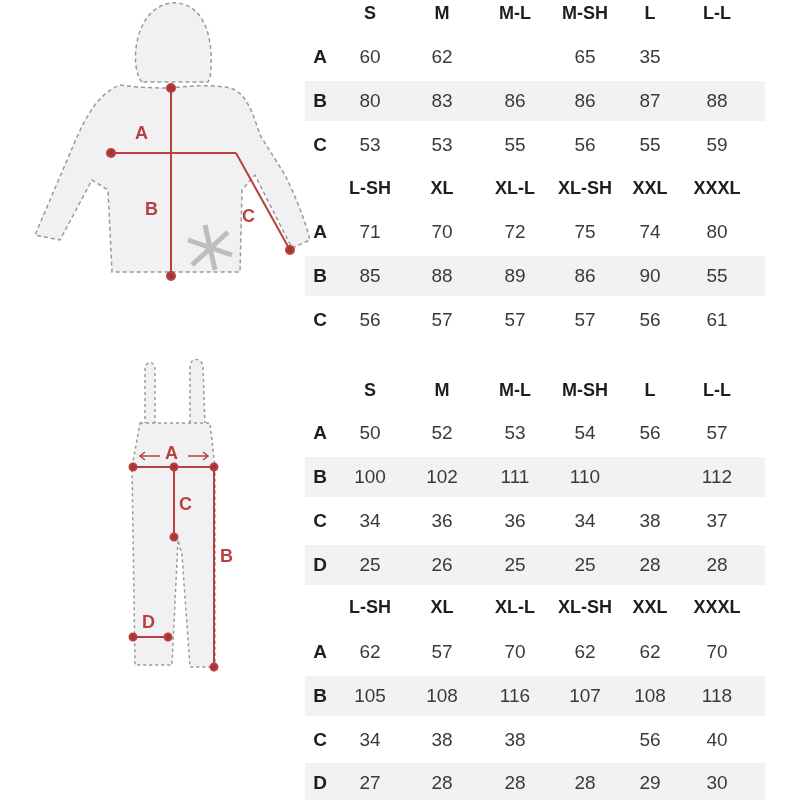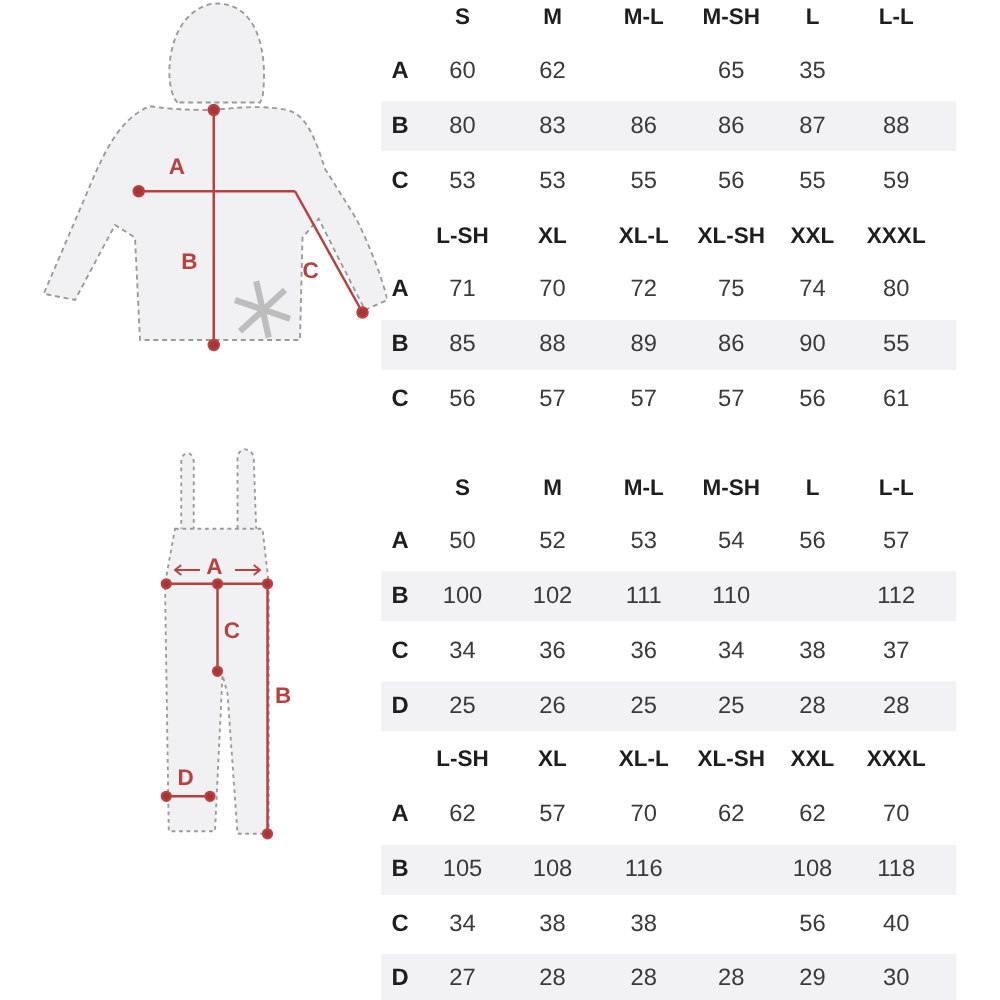--- a/index.html
+++ b/index.html
@@ -208,20 +208,21 @@
     <span class="cell c2">70</span>
     <span class="cell c3">62</span>
     <span class="cell c4">62</span>
     <span class="cell c5">70</span>
   </div>
   <div class="row band" style="top:89px;">
     <span class="rlab">B</span>
     <span class="cell c0">105</span>
     <span class="cell c1">108</span>
     <span class="cell c2">116</span>
+    <span class="cell c3">107</span>
     <span class="cell c4">108</span>
     <span class="cell c5">118</span>
   </div>
   <div class="row" style="top:133px;">
     <span class="rlab">C</span>
     <span class="cell c0">34</span>
     <span class="cell c1">38</span>
     <span class="cell c2">38</span>
     <span class="cell c4">56</span>
     <span class="cell c5">40</span>

